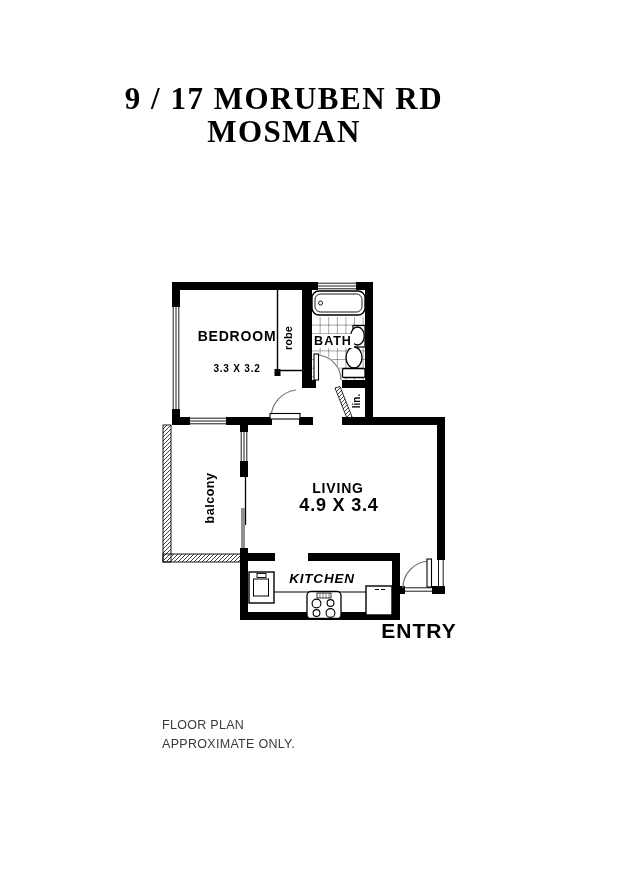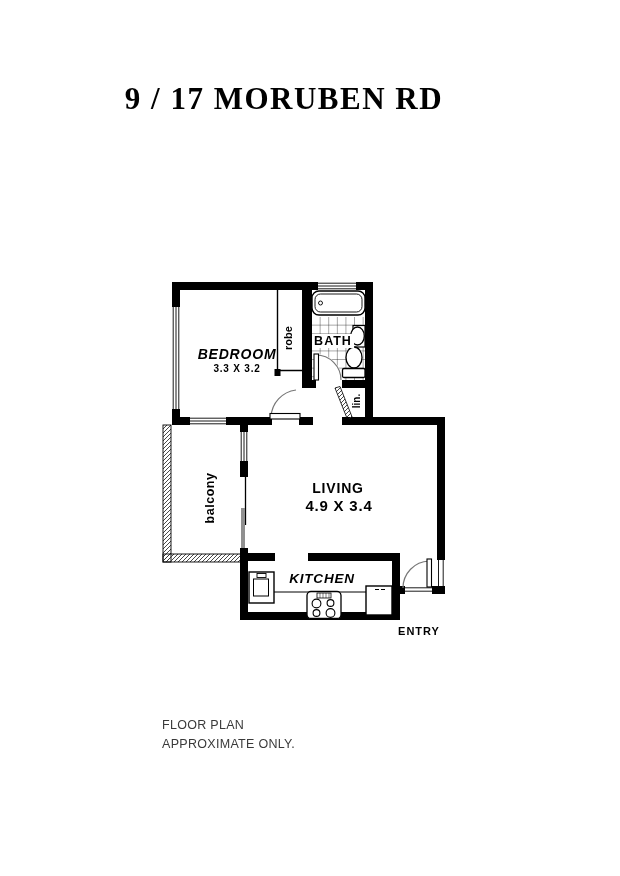--- a/index.html
+++ b/index.html
@@ -11,40 +11,41 @@
   .title{
     position:absolute;left:0;top:82px;width:568px;text-align:center;
     font-family:"Liberation Serif", serif;font-weight:bold;color:#000;
     font-size:31px;line-height:33px;letter-spacing:1.5px;
   }
   .room-label{
     position:absolute;transform:translate(-50%,-50%);
     font-weight:bold;color:#000;white-space:nowrap;
   }
   .room-label.rot{transform:translate(-50%,-50%) rotate(-90deg);}
-  .lbl-bedroom{left:237px;top:354px;font-size:14px;letter-spacing:0.8px;font-style:italic;}
+  .lbl-bedroom{left:237px;top:336px;font-size:14px;letter-spacing:0.8px;}
   .lbl-bedroom-dims{left:237px;top:368px;font-size:10px;letter-spacing:0.8px;}
   .lbl-bath{left:333px;top:341px;font-size:12.5px;letter-spacing:1px;background:#fff;padding:0 2px;}
   .lbl-robe{left:288px;top:338px;font-size:11px;}
   .lbl-lin{left:356px;top:401px;font-size:10px;background:#fff;padding:0 1px;}
   .lbl-living{left:338px;top:488px;font-size:14px;letter-spacing:0.8px;}
-  .lbl-living-dims{left:339px;top:505px;font-size:15px;letter-spacing:0.8px;}
+  .lbl-living-dims{left:339px;top:505px;font-size:18px;letter-spacing:0.8px;}
   .lbl-kitchen{left:322px;top:578px;font-size:13.5px;letter-spacing:0.8px;background:#fff;padding:0 2px;font-style:italic;}
   .lbl-balcony{left:210px;top:498px;font-size:12.5px;letter-spacing:0.5px;}
-  .lbl-entry{left:419px;top:631px;font-size:11px;letter-spacing:1px;}
+  .lbl-entry{left:419px;top:631px;font-size:21px;letter-spacing:1px;}
   .footer{
     position:absolute;left:162px;top:716px;color:#3a3a3a;
     font-size:12.5px;line-height:18.8px;letter-spacing:0.3px;
   }
 </style>
 </head>
 <body>
 
 <div class="title">
   <div>9 / 17 MORUBEN RD</div>
+  <div>MOSMAN</div>
 </div>
 
 <svg id="plan-svg" width="620" height="876" viewBox="0 0 620 876">
   <defs>
     <pattern id="tiles" x="312" y="317" width="8.6" height="8.6" patternUnits="userSpaceOnUse">
       <path d="M 8.6 0 V 8.6 H 0" fill="none" stroke="#222" stroke-width="0.8"></path>
     </pattern>
     <pattern id="hatch" width="4" height="4" patternUnits="userSpaceOnUse">
       <path d="M -1 5 L 5 -1" stroke="#333" stroke-width="0.9" fill="none"></path>
     </pattern>

